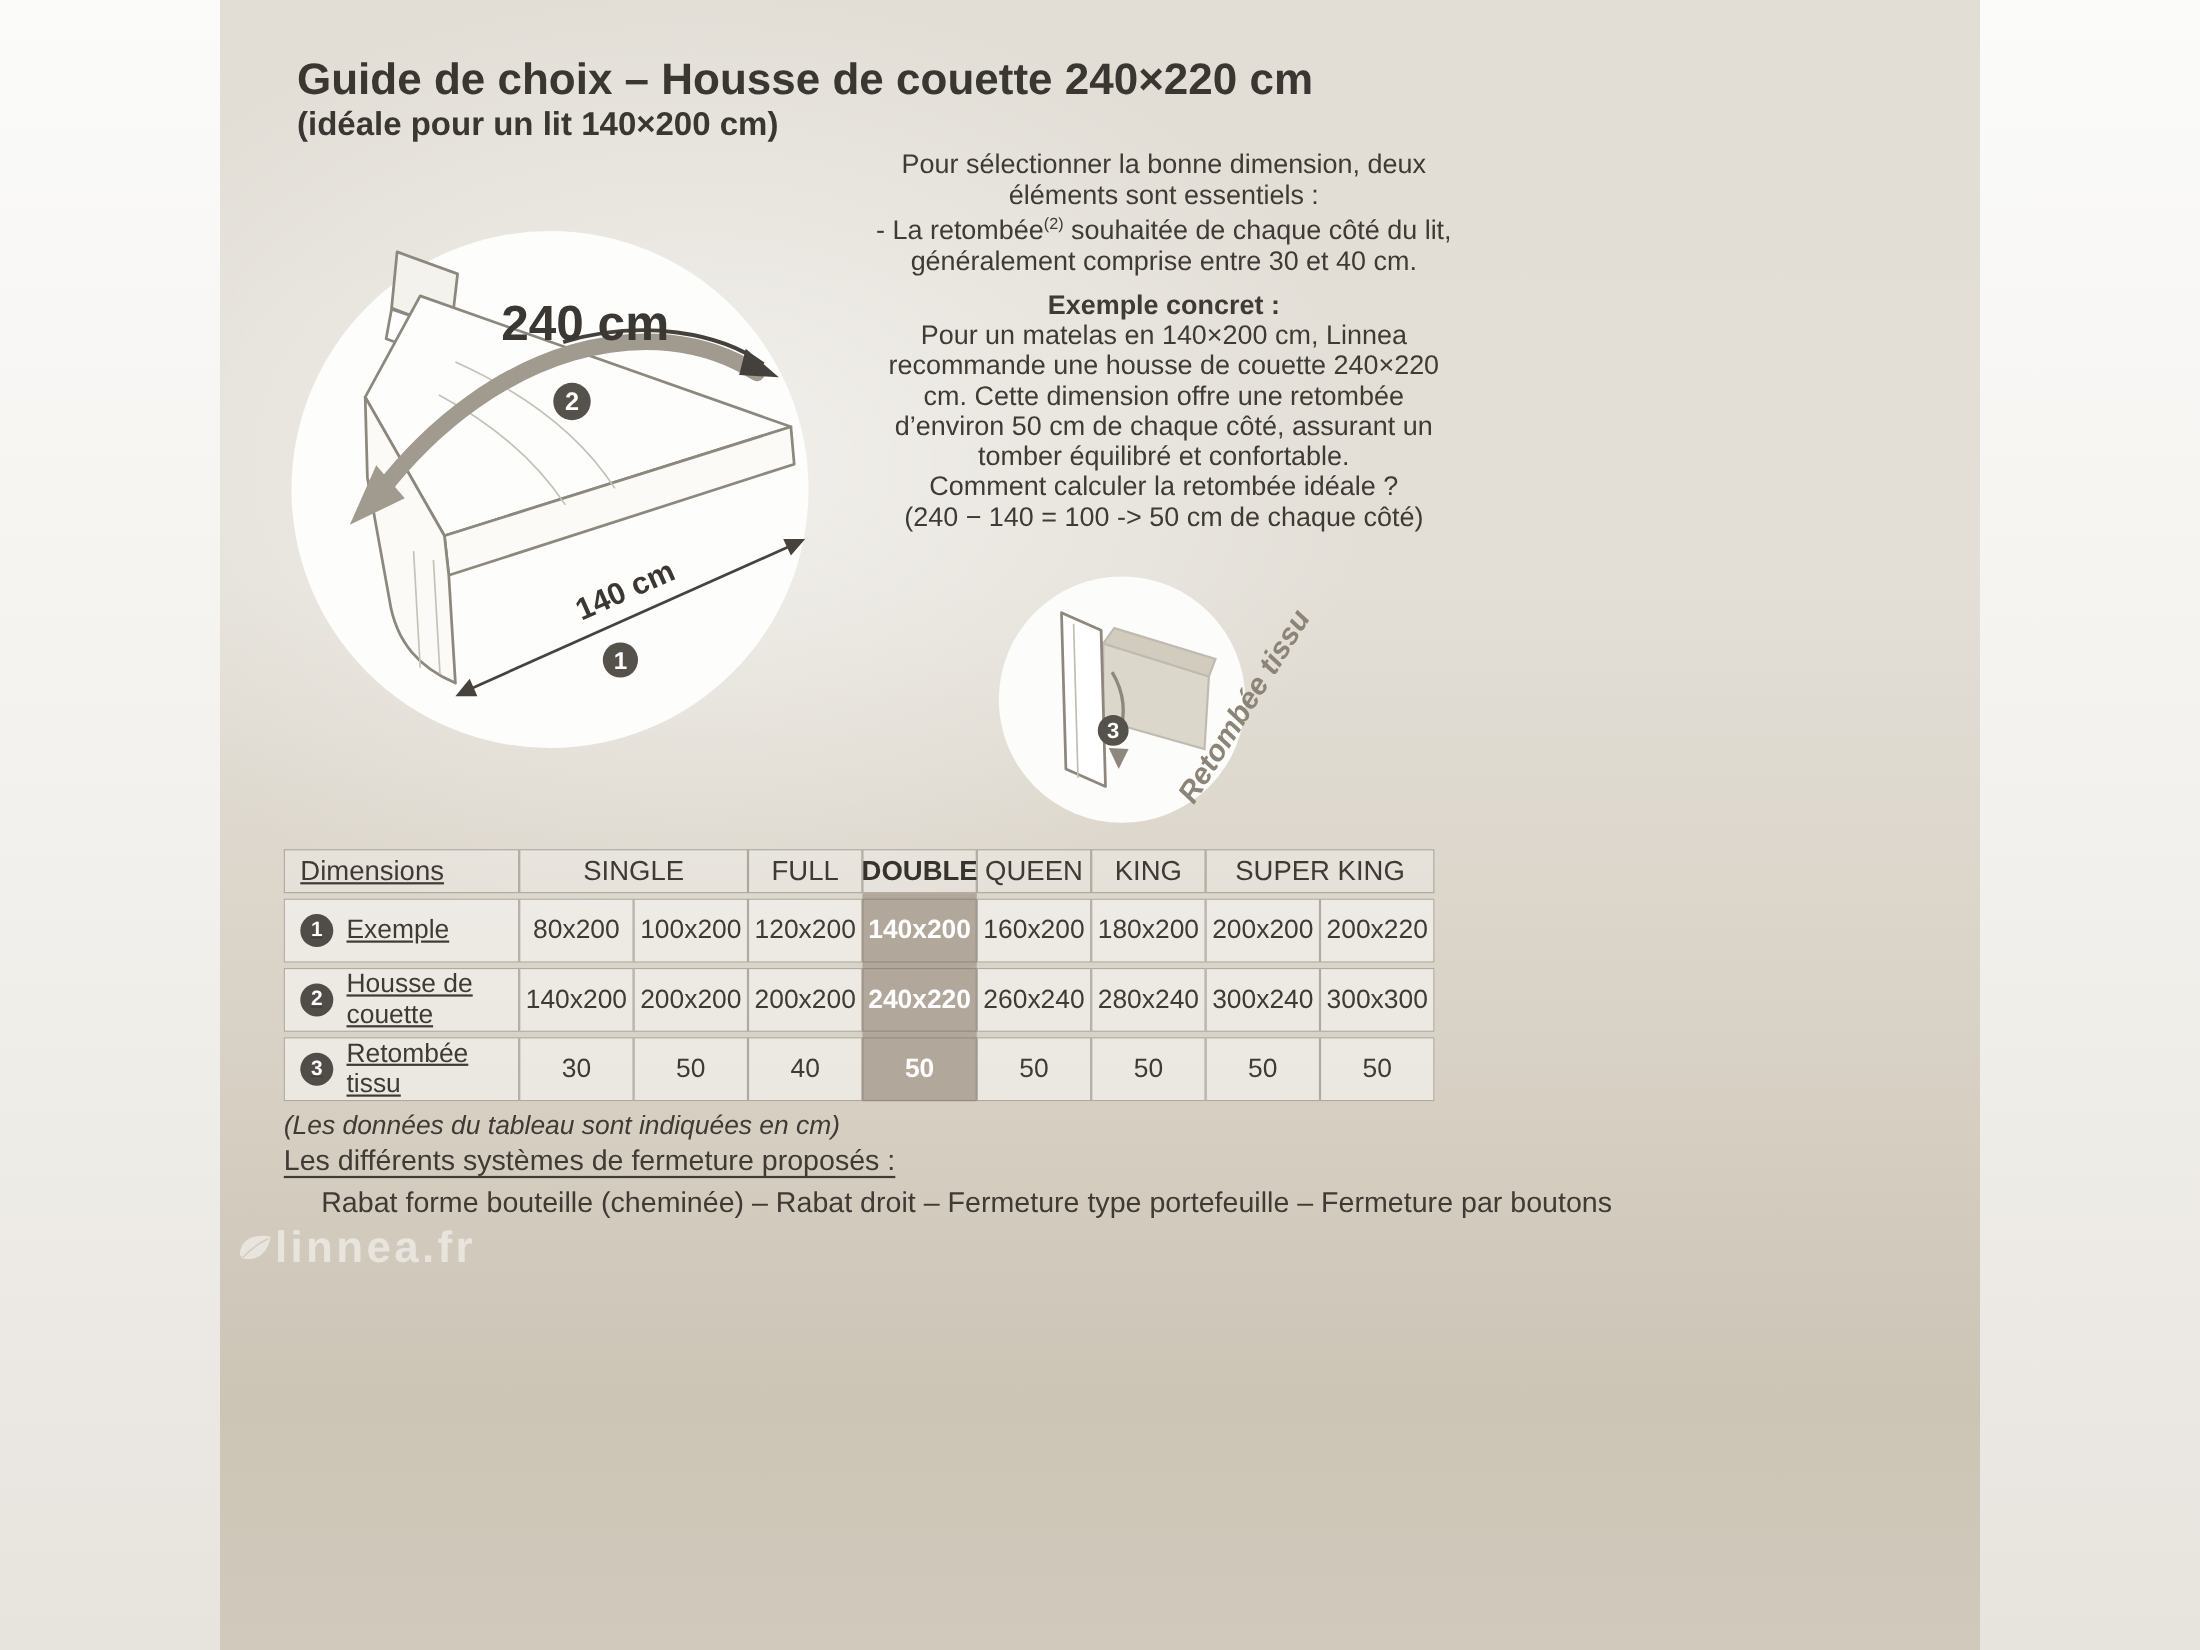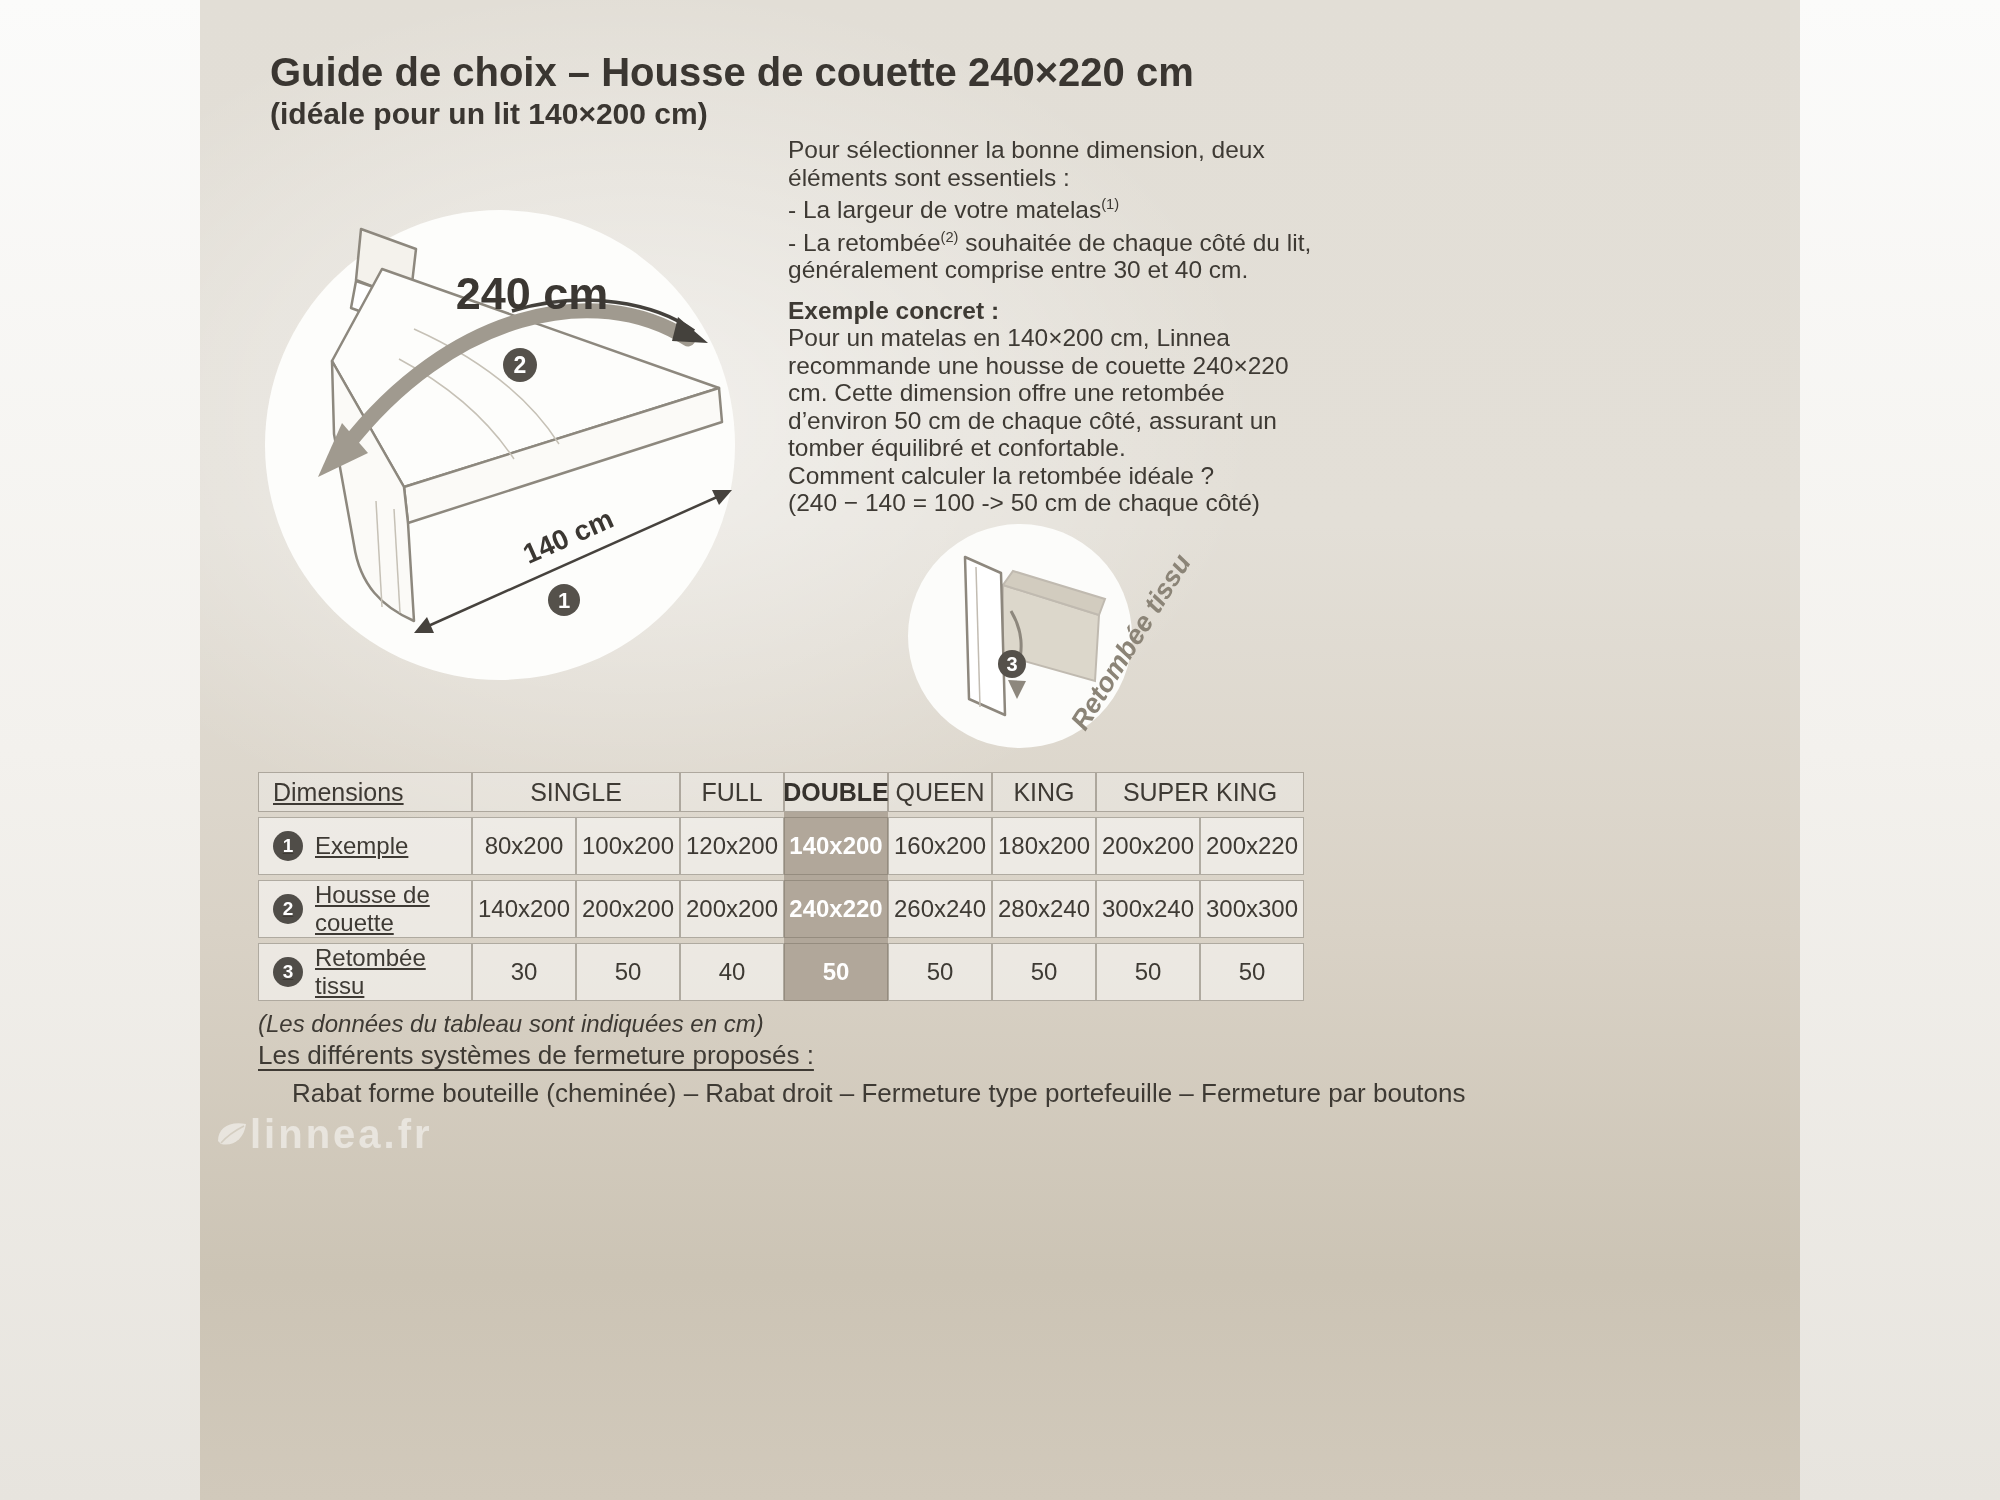--- a/index.html
+++ b/index.html
@@ -13,21 +13,21 @@
   .panel {
     position:absolute; left:200px; top:0; width:1600px; height:1500px;
     background:
       radial-gradient(ellipse 900px 620px at 430px 420px, rgba(255,255,255,0.55), rgba(255,255,255,0) 70%),
       linear-gradient(180deg,#e2ded6 0%,#e3dfd7 35%,#d9d2c6 62%,#ccc4b5 85%,#d1c9bb 100%);
   }
   .title { position:absolute; left:70px; top:50px; font-size:40px; font-weight:bold; color:#3a3631; }
   .subtitle { position:absolute; left:70px; top:97px; font-size:30px; font-weight:bold; color:#3a3631; }
 
   .rightcol { position:absolute; left:588px; top:136px; width:540px; font-size:24.5px; line-height:27.5px; color:#3e3a34; }
-  .rightcol p { margin:0; }
+  .rightcol p { margin:0;text-align:center; }
   .rightcol sup { font-size:60%; }
   .ex-head { font-weight:bold; margin-top:13px !important; }
 
   .big-circle { position:absolute; left:64px; top:209px; width:472px; height:472px; }
   .small-circle { position:absolute; left:707px; top:523px; width:226px; height:226px; }
   .drop-label {
     position:absolute; left:878px; top:712px;
     transform:rotate(-58deg); transform-origin:0 50%;
     font-size:27px; font-weight:bold; font-style:italic; color:#8b8477; white-space:nowrap;
   }
@@ -61,21 +61,20 @@
 </head>
 <body>
 
 <div class="panel">
 
   <div class="title">Guide de choix – Housse de couette 240×220 cm</div>
   <div class="subtitle">(idéale pour un lit 140×200 cm)</div>
 
   <div class="rightcol">
     <p>Pour sélectionner la bonne dimension, deux éléments sont essentiels :</p>
-    <p><span>- La largeur de votre matelas</span><sup>(1)</sup></p>
     <p><span>- La retombée</span><sup>(2)</sup><span> souhaitée de chaque côté du lit, généralement comprise entre 30 et 40 cm.</span></p>
     <p class="ex-head">Exemple concret :</p>
     <p>Pour un matelas en 140×200 cm, Linnea recommande une housse de couette 240×220 cm. Cette dimension offre une retombée d’environ 50 cm de chaque côté, assurant un tomber équilibré et confortable.</p>
     <p>Comment calculer la retombée idéale ?</p>
     <p>(240 − 140 = 100  -&gt; 50 cm de chaque côté)</p>
   </div>
 
   <div class="big-circle">
     <svg viewBox="0 0 472 472" width="472" height="472">
       <circle cx="236" cy="236" r="235" fill="#fdfdfb"></circle>

